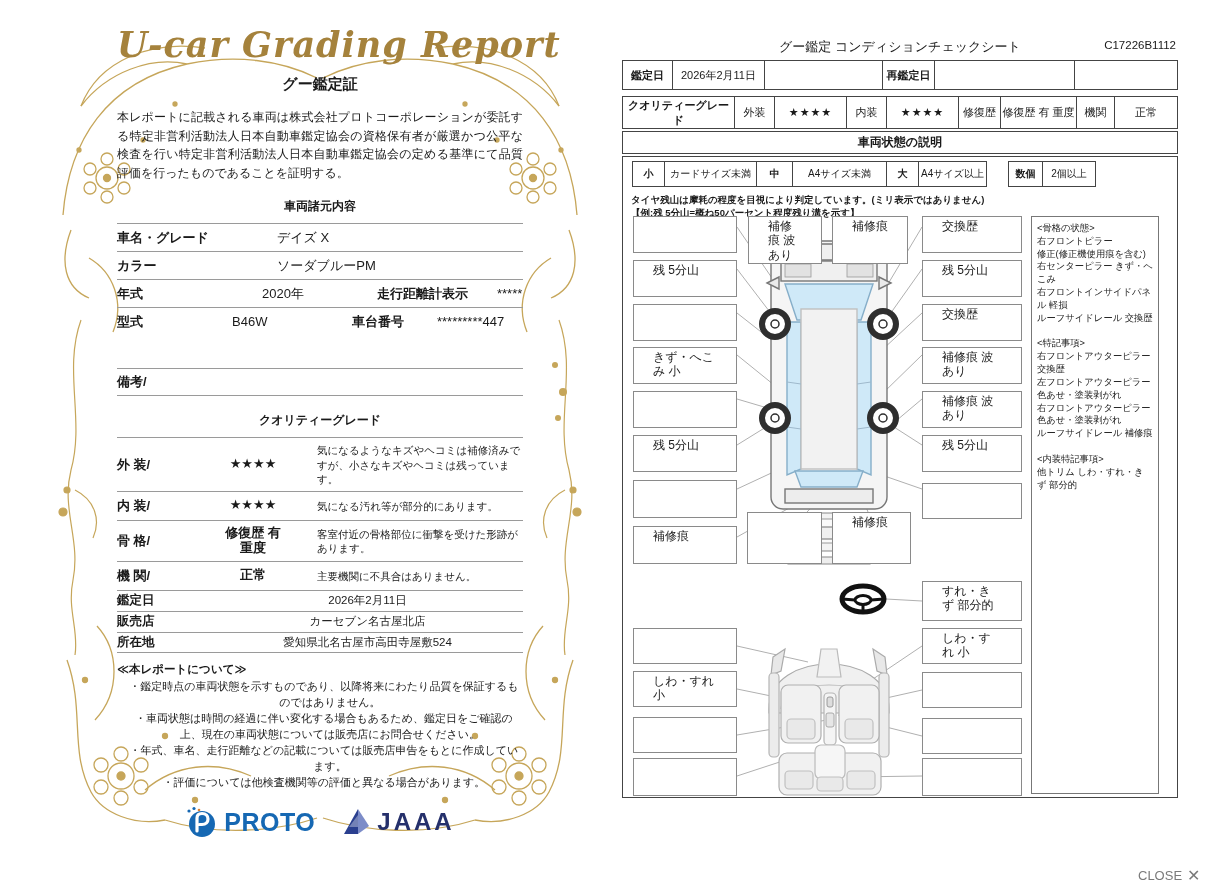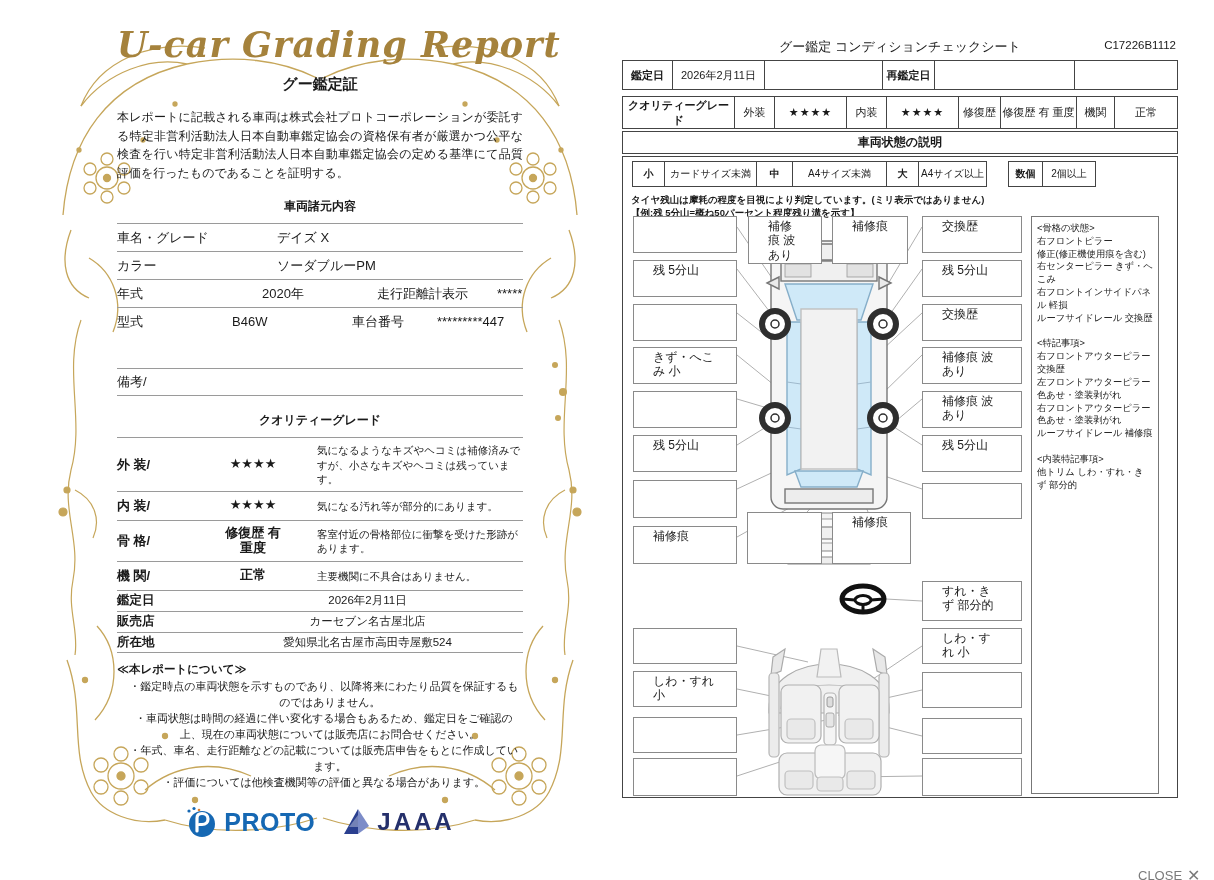--- a/index.html
+++ b/index.html
@@ -19,21 +19,21 @@
   .cert-title { margin-top:4px; font-family:"DejaVu Serif","Liberation Serif",serif;
                 font-style:italic; font-weight:bold; font-size:35px; color:#a5823c;
                 letter-spacing:1px; white-space:nowrap; }
   .cert-sub { margin-top:10px; font-size:15px; font-weight:bold; }
   .cert-intro { margin-top:14px; font-size:12px; line-height:1.55; text-align:justify; }
   .sec-head { margin-top:16px; font-size:12px; font-weight:bold; }
   .spec-table { margin-top:8px; text-align:left; }
   .srow { display:grid; align-items:center; min-height:28px; border-top:1px solid #9a9a9a;
           font-size:13px; }
   .srow:last-child { border-bottom:1px solid #9a9a9a;margin-top:33px; }
-  .srow .lab { font-weight:normal; }
+  .srow .lab { font-weight:bold; }
   .g2 { grid-template-columns:160px 1fr; }
   .g4a { grid-template-columns:115px 145px 120px 1fr; }
   .g4b { grid-template-columns:115px 120px 85px 1fr; }
   .grade-table { margin-top:8px; text-align:left; }
   .grow { display:grid; grid-template-columns:72px 128px 1fr; border-top:1px solid #9a9a9a;
           padding:5px 0; align-items:center; }
   .grow .lab { font-size:13px; font-weight:bold; }
   .grow .val { font-size:13px; font-weight:bold; text-align:center; white-space:pre-line; line-height:1.15; }
   .grow .desc { font-size:10.5px; line-height:1.35; }
   .irow { display:grid; grid-template-columns:95px 1fr; border-top:1px solid #9a9a9a;

